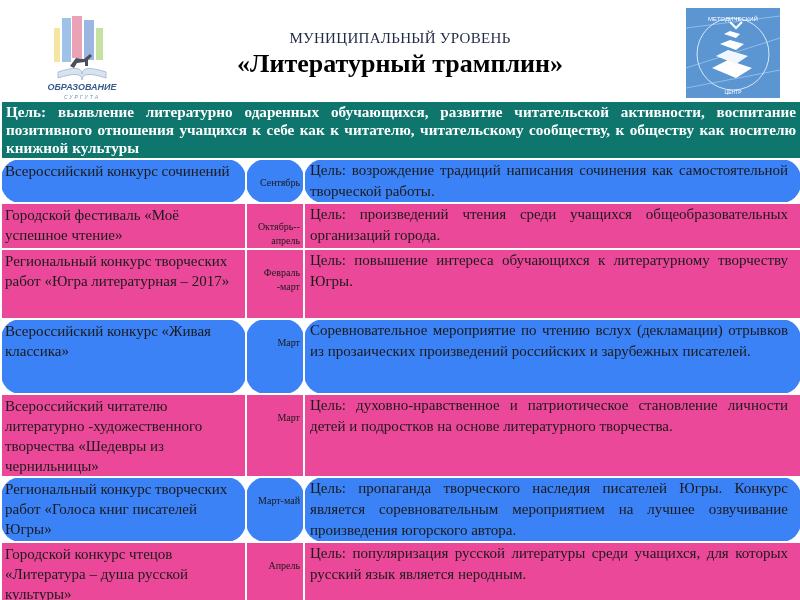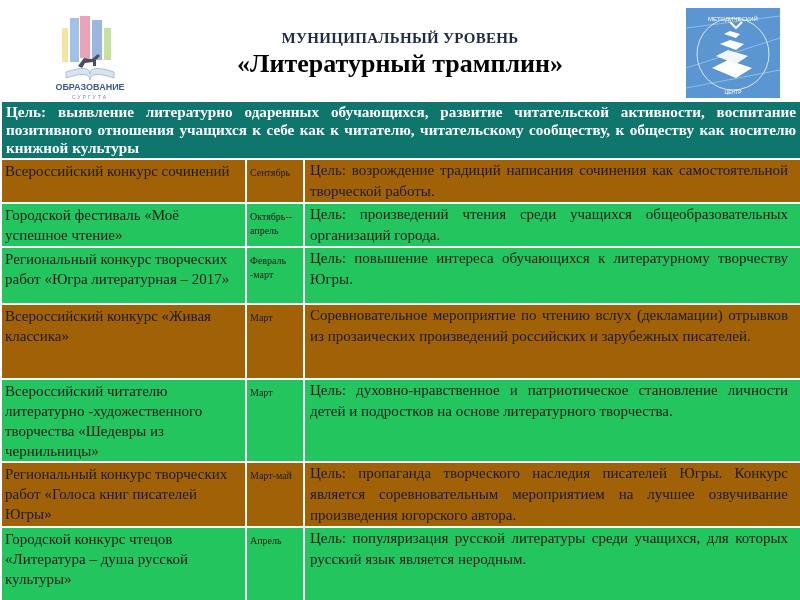--- a/index.html
+++ b/index.html
@@ -1,30 +1,30 @@
 <!DOCTYPE html>
 <html><head>
 <meta charset="utf-8">
 <style>
   html, body { margin:0; padding:0; }
   body { width:800px; height:600px; background:#ffffff; position:relative; overflow:hidden;
          font-family:"Liberation Serif", "DejaVu Serif", serif; color:#1a1a1a; }
-  .logo-left { position:absolute; left:52px; top:14px; width:76px; height:86px; }
+  .logo-left { position:absolute; left:44px; top:14px; width:76px; height:86px;font-style:italic; }
   .logo-right { position:absolute; left:686px; top:8px; width:94px; height:90px; }
-  .subtitle { position:absolute; left:0; width:800px; top:30px; text-align:center; font-size:15px; font-weight:bold;
+  .subtitle { position:absolute; left:0; width:800px; top:30px; text-align:center; font-size:15px; font-weight:normal;
               color:#1f2a44; letter-spacing:0.3px; }
   .title { position:absolute; left:0; width:800px; top:49px; text-align:center; font-size:26px; font-weight:bold; color:#000000; }
   table { position:absolute; left:0; top:100px; width:800px; border-collapse:collapse; table-layout:fixed; }
   td { border:2px solid #ffffff; vertical-align:top; padding:0 3px; }
   .goal-cell { background:#0f766e; color:#ffffff; font-weight:bold; font-size:15.2px; line-height:18px; text-align:justify;
                padding:1px 4px 1px 4px; height:52px; text-align-last:left; }
-  tr.odd td { background:#a16207; }
-  tr.even td { background:#22c55e; }
+  tr.odd td { background:#3b82f6;border-radius:20px; }
+  tr.even td { background:#ec4899; }
   .c1 { font-size:15px; line-height:20px; padding-top:1px; }
-  .c2 { font-size:10px; line-height:14px; text-align:left; padding-top:6px; }
+  .c2 { font-size:10px; line-height:14px; text-align:right; padding-top:16px; }
   .c3 { font-size:15px; line-height:21px; text-align:justify; padding-left:5px; padding-right:12px; }
 </style>
 </head>
 <body>
 
 <div class="logo-left">
   <svg width="76" height="86" viewBox="0 0 76 86">
     <rect x="10" y="14" width="6" height="34" fill="#f1e08a" opacity="0.8"></rect>
     <rect x="18" y="4" width="9" height="44" fill="#9fc3e8"></rect>
     <rect x="28" y="2" width="10" height="42" fill="#e9a2b6"></rect>
@@ -68,21 +68,21 @@
   <tr class="odd" style="height:42px">
     <td class="c1">Всероссийский конкурс сочинений</td>
     <td class="c2">Сентябрь</td>
     <td class="c3">Цель: возрождение традиций написания сочинения как самостоятельной творческой   работы.</td>
   </tr>
   <tr class="even" style="height:43px">
     <td class="c1">Городской фестиваль «Моё успешное чтение»</td>
     <td class="c2">Октябрь--апрель</td>
     <td class="c3">Цель: произведений чтения среди учащихся общеобразовательных организаций города.</td>
   </tr>
-  <tr class="even" style="height:57px">
+  <tr class="even" style="height:70px">
     <td class="c1">Региональный конкурс творческих работ «Югра литературная – 2017»</td>
     <td class="c2">Февраль -март</td>
     <td class="c3">Цель: повышение интереса обучающихся к литературному творчеству Югры.</td>
   </tr>
   <tr class="odd" style="height:75px">
     <td class="c1">Всероссийский конкурс «Живая классика»</td>
     <td class="c2">Март</td>
     <td class="c3">Соревновательное мероприятие по чтению вслух (декламации) отрывков из прозаических произведений российских и зарубежных писателей.</td>
   </tr>
   <tr class="even" style="height:53px">

